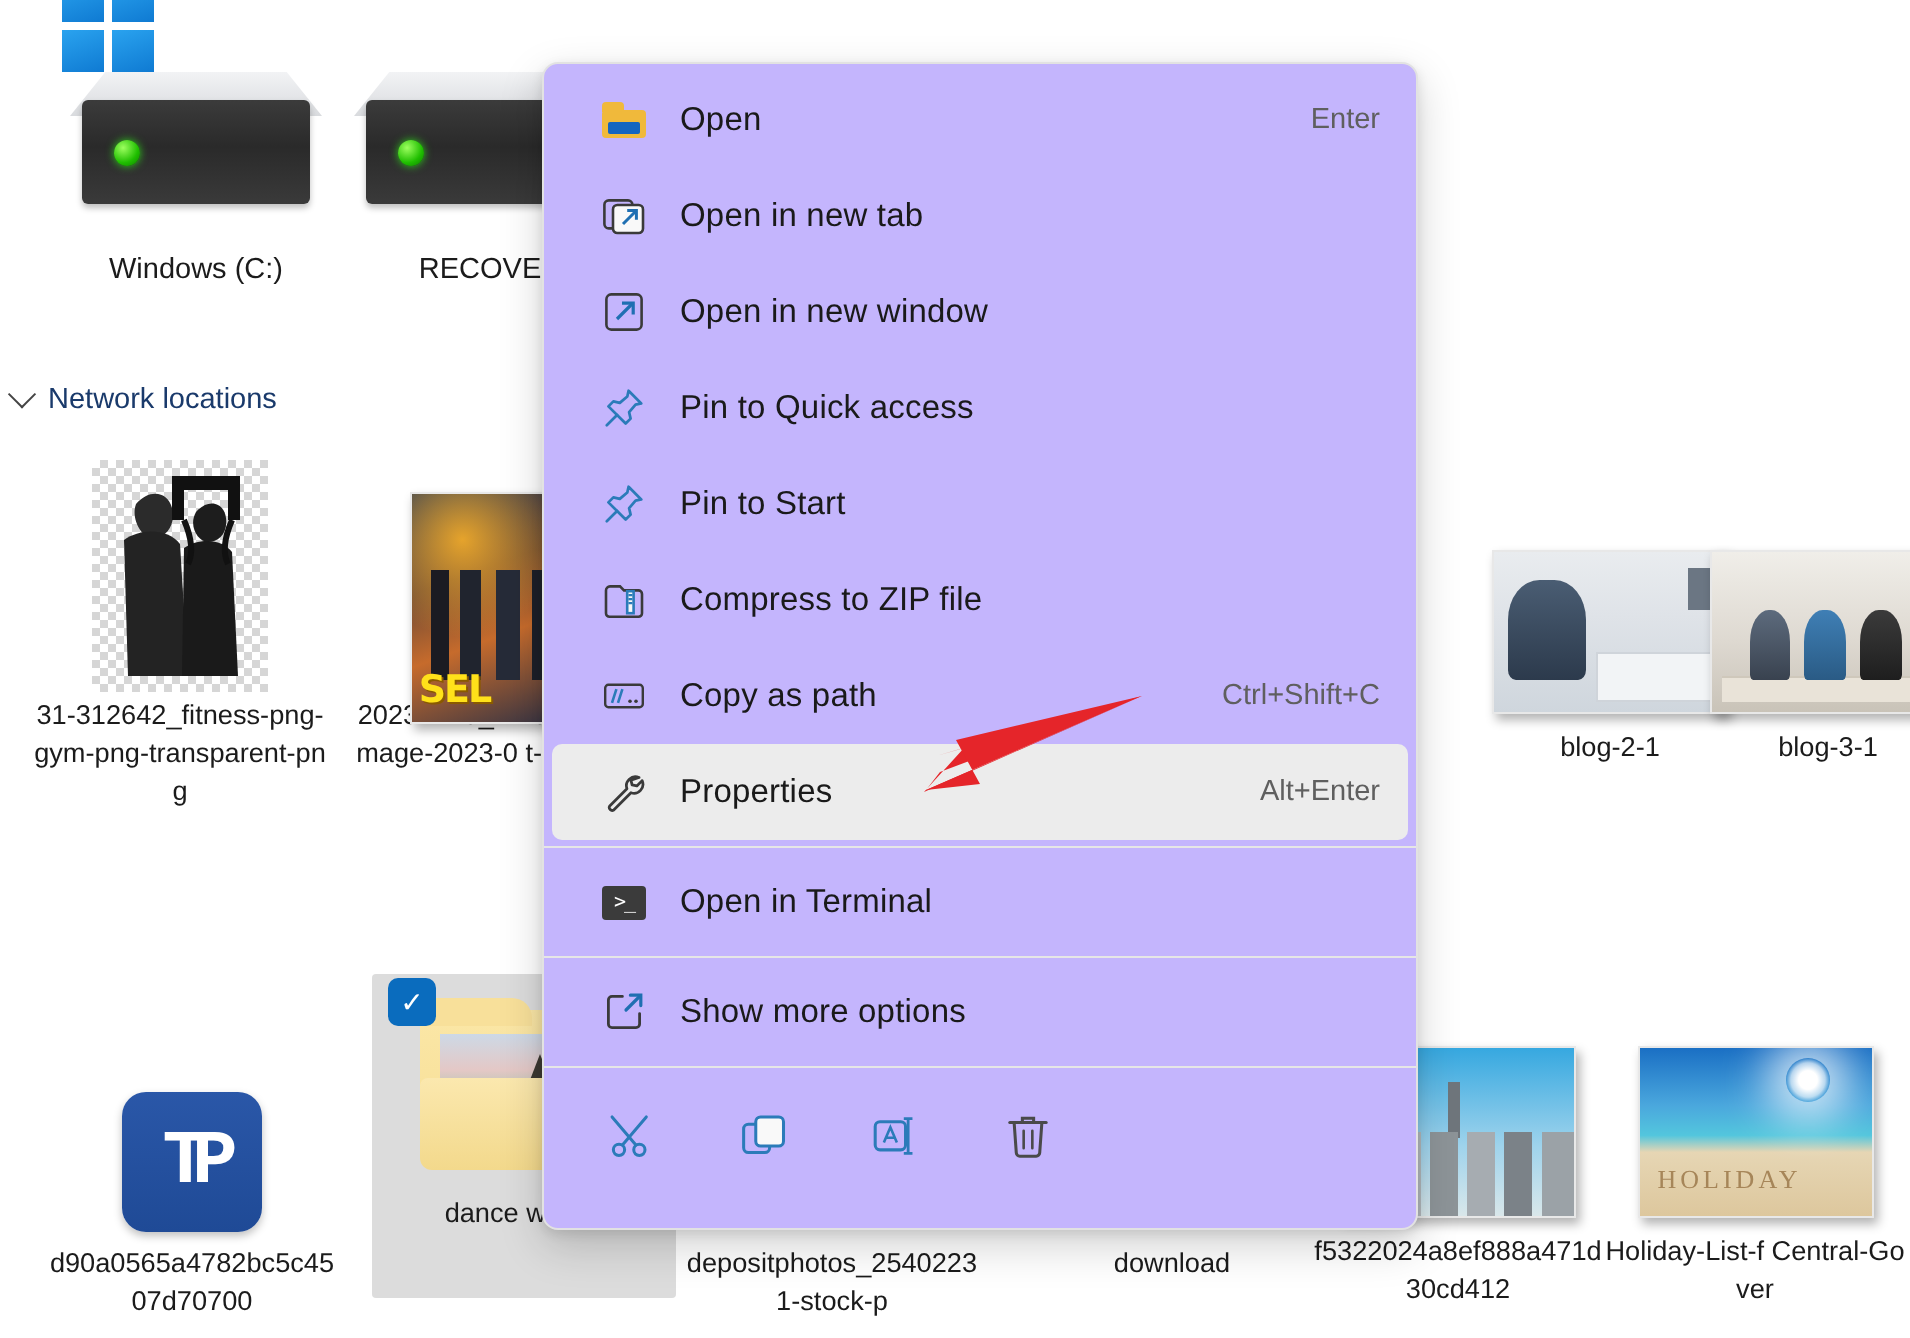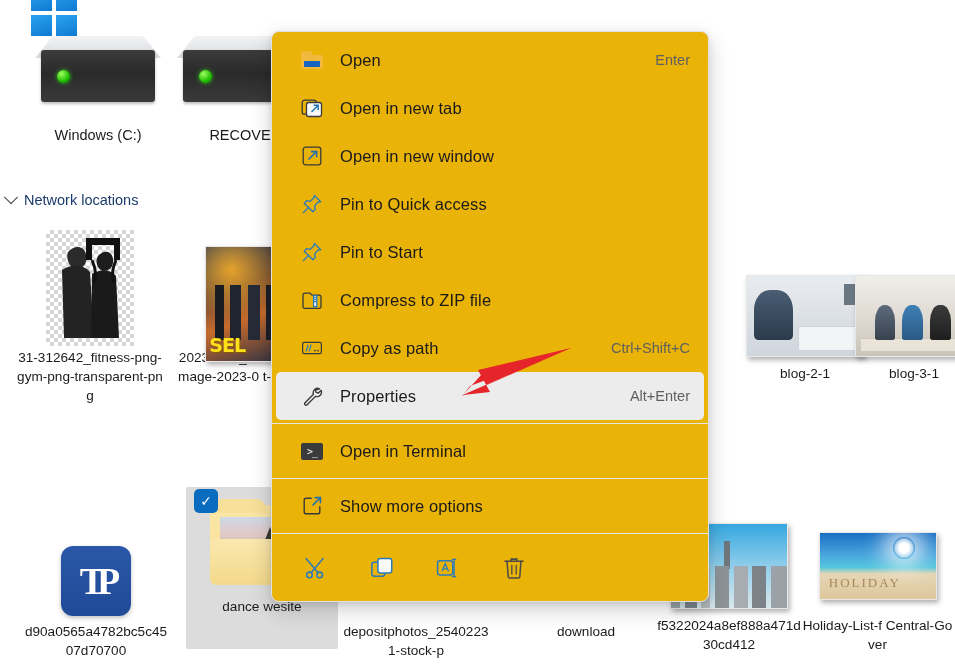--- a/index.html
+++ b/index.html
@@ -202,21 +202,21 @@
         #b3b9bd 26% 34%, transparent 34% 38%,
         #8d9498 38% 50%, transparent 50% 54%,
         #a6acb1 54% 66%, transparent 66% 70%,
         #7b8288 70% 82%, transparent 82% 86%,
         #9ba2a7 86% 100%);
   }
   .photo-city .tower { position:absolute; left:46%; bottom:46%; width:5%; height:34%;
     background:#6f767c; }
 
   .photo-beach {
-    width: 118px; height: 68px;
+    width: 118px; height: 86px;
     background: linear-gradient(180deg,#1a6fc4 0%, #4aa7dd 34%, #53c6dd 52%, #e6d6b4 62%, #ddc79d 100%);
     position: relative; overflow: hidden;
   }
   .photo-beach .sun {
     position:absolute; right:18%; top:6%;
     width:22px; height:22px; border-radius:50%;
     background: radial-gradient(circle,#ffffff 30%, rgba(255,255,255,.65) 55%, rgba(255,255,255,0) 72%);
     box-shadow: 0 0 22px 10px rgba(255,255,255,.75);
   }
   .photo-beach .word {
@@ -229,21 +229,21 @@
   
   .tp-icon {
     width: 70px; height: 70px;
     border-radius: 12px;
     background: linear-gradient(180deg,#2a57a8,#1f4a96);
     display:flex; align-items:center; justify-content:center;
     box-shadow: 0 2px 4px rgba(0,0,0,.25);
   }
   .tp-icon span {
     color:#fff; font-size: 38px; font-weight: bold;
-    font-family: Liberation Serif, serif;
+    font-family: Liberation Mono, monospace;
     letter-spacing: -8px;
   }
 
   
   .folder {
     position: relative;
     width: 104px; height: 86px;
   }
   .folder .back {
     position:absolute; left:0; top:6px; width:104px; height:78px;
@@ -277,25 +277,25 @@
     background:#0a6cbe;
     display:flex; align-items:center; justify-content:center;
     color:#fff; font-size: 14px; line-height:1;
   }
 
   
   .ctx {
     position: absolute;
     left: 271px; top: 31px;
     width: 438px;
-    background: #eab308;
+    background: #c4b5fd;
     border: 1px solid #e2e2e2;
     border-radius: 8px;
     box-shadow: 0 8px 22px rgba(0,0,0,.18), 0 2px 6px rgba(0,0,0,.10);
-    padding: 4px 0 0 0;
+    padding: 4px 0 13px 0;
     overflow: hidden;
   }
   .ctx-item {
     height: 48px;
     display: flex;
     align-items: center;
     padding: 0 14px 0 22px;
     cursor: default;
     border-radius: 5px;
     margin: 0 4px;

